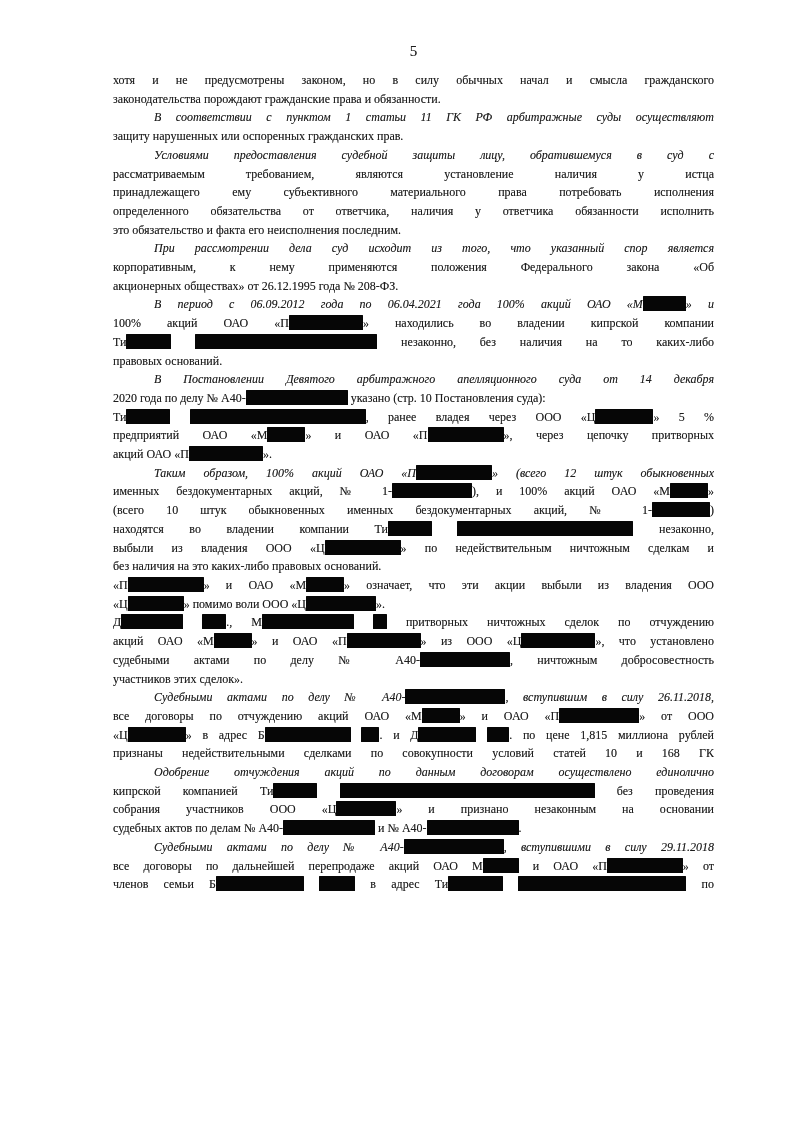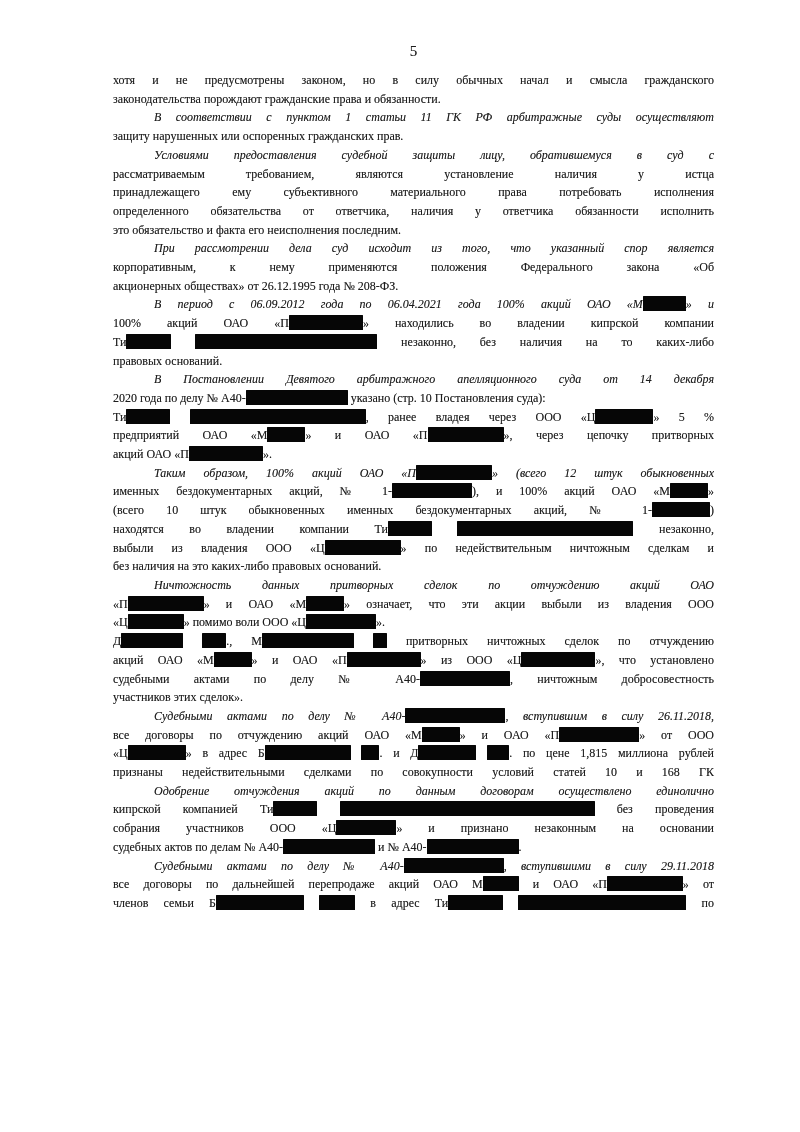--- a/index.html
+++ b/index.html
@@ -97,21 +97,20 @@
       </div>
       <div class="para">
         <div class="line just indent"><span class="run">Таким образом, 100% акций ОАО «П</span><span class="redact" style="width: 76px;"></span><span class="run">» (всего 12 штук обыкновенных</span></div>
         <div class="line just"><span class="run">именных бездокументарных акций, № 1-</span><span class="redact" style="width: 80px;"></span><span class="run">), и 100% акций ОАО «М</span><span class="redact" style="width: 38px;"></span><span class="run">»</span></div>
         <div class="line just"><span class="run">(всего 10 штук обыкновенных именных бездокументарных акций, № 1-</span><span class="redact" style="width: 58px;"></span><span class="run">)</span></div>
         <div class="line just"><span class="run">находятся во владении компании Ти</span><span class="redact" style="width: 44px;"></span><span class="run"> </span><span class="redact" style="width: 176px;"></span><span class="run"> незаконно,</span></div>
         <div class="line just"><span class="run">выбыли из владения ООО «Ц</span><span class="redact" style="width: 76px;"></span><span class="run">» по недействительным ничтожным сделкам и</span></div>
         <div class="line"><span class="run">без наличия на это каких-либо правовых оснований.</span></div>
       </div>
       <div class="para">
-        <div class="line just indent"><span class="run">Ничтожность данных притворных сделок по отчуждению акций ОАО</span></div>
         <div class="line just"><span class="run">«П</span><span class="redact" style="width: 76px;"></span><span class="run">» и ОАО «М</span><span class="redact" style="width: 38px;"></span><span class="run">» означает, что эти акции выбыли из владения ООО</span></div>
         <div class="line"><span class="run">«Ц</span><span class="redact" style="width: 56px;"></span><span class="run">» помимо воли ООО «Ц</span><span class="redact" style="width: 70px;"></span><span class="run">».</span></div>
       </div>
       <div class="para">
         <div class="line just"><span class="run">Д</span><span class="redact" style="width: 62px;"></span><span class="run"> </span><span class="redact" style="width: 24px;"></span><span class="run">., М</span><span class="redact" style="width: 92px;"></span><span class="run"> </span><span class="redact" style="width: 14px;"></span><span class="run"> притворных ничтожных сделок по отчуждению</span></div>
         <div class="line just"><span class="run">акций ОАО «М</span><span class="redact" style="width: 38px;"></span><span class="run">» и ОАО «П</span><span class="redact" style="width: 74px;"></span><span class="run">» из ООО «Ц</span><span class="redact" style="width: 74px;"></span><span class="run">», что установлено</span></div>
         <div class="line just"><span class="run">судебными актами по делу № А40-</span><span class="redact" style="width: 90px;"></span><span class="run">, ничтожным добросовестность</span></div>
         <div class="line"><span class="run">участников этих сделок».</span></div>
       </div>
       <div class="para">

